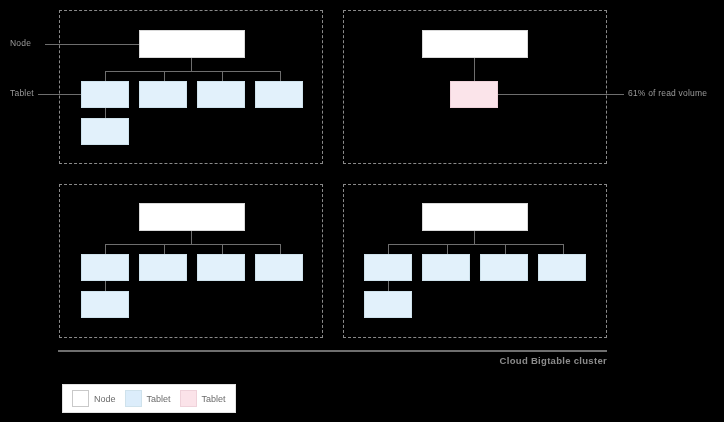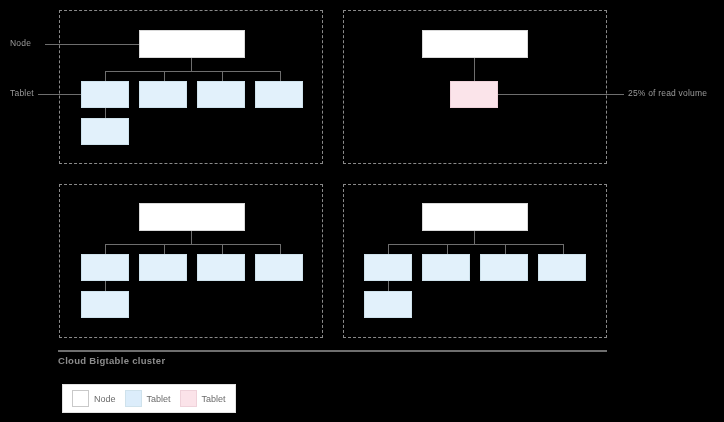--- a/index.html
+++ b/index.html
@@ -64,21 +64,21 @@
     height: 2px;
     background: #6e6e6e;
   }
   .cluster-caption {
     position: absolute;
     color: #8c8c8c;
     font-size: 9.5px;
     font-weight: bold;
     letter-spacing: .3px;
     white-space: nowrap;
-    text-align: left;
+    text-align: right;
   }
   .legend {
     position: absolute;
     background: #ffffff;
     border: 1px solid #e2e2e2;
     box-sizing: border-box;
     display: flex;
     align-items: center;
     gap: 9px;
     padding: 0 9px;
@@ -106,21 +106,21 @@
 <body>
 
 <div id="diagram">
 
   <div class="side-label" style="left:10px; top:38px;">Node</div>
   <div class="leader" style="left:45px; top:44px; width:96px;"></div>
 
   <div class="side-label" style="left:10px; top:88px;">Tablet</div>
   <div class="leader" style="left:38px; top:94px; width:47px;"></div>
 
-  <div class="side-label" style="left:628px; top:88px;">25% of read volume</div>
+  <div class="side-label" style="left:628px; top:88px;">61% of read volume</div>
   <div class="leader" style="left:498px; top:94px; width:126px;"></div>
 
   <div class="panel" style="left:59px; top:10px; width:264px; height:154px;">
   </div>
 
   <div class="node-box" style="left:139px; top:30px; width:106px; height:28px;"></div>
 
   <div class="conn v" style="left:191px; top:58px; height:13px;"></div>
 
   <div class="conn h" style="left:105px; top:71px; width:176px;"></div>

